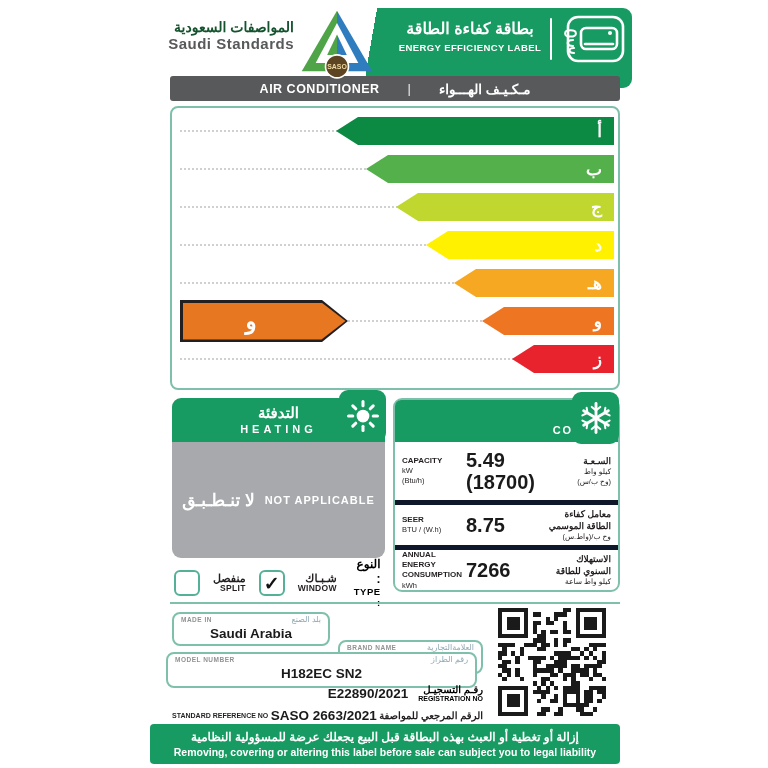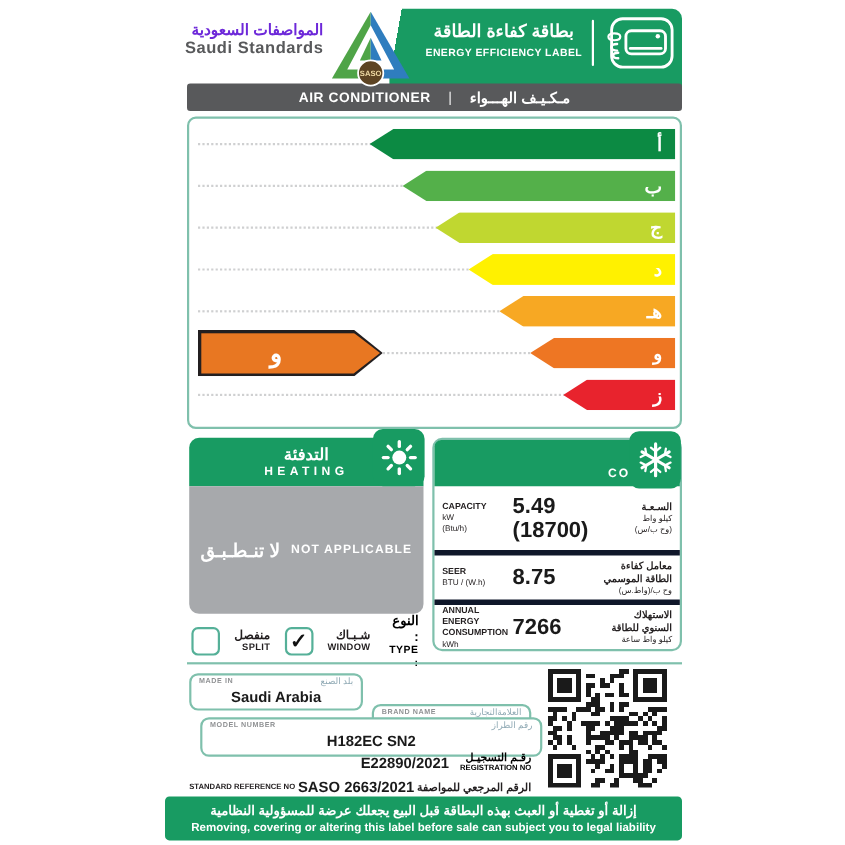--- a/index.html
+++ b/index.html
@@ -10,35 +10,35 @@
     --ink:#1A1A1A;
   }
   *{margin:0;padding:0;box-sizing:border-box;}
   body{width:768px;height:768px;background:#fff;font-family:"Liberation Sans",sans-serif;}
   .stage{position:relative;width:768px;height:768px;background:#fff;overflow:hidden;}
   .label{position:absolute;left:150px;top:8px;width:470px;height:756px;}
 
   
   .hdr{position:absolute;left:0;top:0;width:470px;height:62px;}
   .org-text{position:absolute;right:326px;top:11px;text-align:right;line-height:1.15;}
-  .org-ar{font-size:14px;color:#6d28d9;font-weight:bold;}
+  .org-ar{font-size:14px;color:#14532d;font-weight:bold;}
   .org-en{font-size:15px;color:#58595B;font-weight:bold;letter-spacing:.5px;}
   .saso-logo{position:absolute;left:146px;top:1px;width:82px;height:60px;z-index:3;}
-  .hdr-green{position:absolute;left:204px;top:0;width:266px;height:80px;
+  .hdr-green{position:absolute;left:216px;top:0;width:266px;height:80px;
     background:linear-gradient(100deg,rgba(0,0,0,0) 11px,var(--green) 11px);
     border-radius:0 9px 9px 0;}
   .hdr-green-text{position:absolute;left:30px;right:88px;top:11px;text-align:center;color:#fff;}
   .hdr-title-ar{font-size:16px;font-weight:bold;}
   .hdr-title-en{font-size:9.5px;font-weight:bold;letter-spacing:.4px;margin-top:4px;white-space:nowrap;}
   .hdr-divider{position:absolute;right:80px;top:10px;height:42px;width:2px;background:#fff;border-radius:1px;}
   .ac-icon{position:absolute;right:7px;top:7px;width:68px;height:48px;}
 
   
   .product-bar{position:absolute;left:20px;top:68px;width:450px;height:25px;background:var(--bar-gray);
-    border-radius:3px;display:flex;align-items:center;justify-content:center;gap:16px;color:#fff;}
+    border-radius:3px;display:flex;align-items:center;justify-content:center;gap:28px;color:#fff;}
   .pb-en{font-size:12.5px;font-weight:bold;letter-spacing:.5px;}
   .pb-sep{font-size:13px;font-weight:normal;opacity:.9;}
   .pb-ar{font-size:13.5px;font-weight:bold;}
 
   
   .scale-box{position:absolute;left:20px;top:98px;width:450px;height:284px;background:#fff;
     border:2px solid var(--teal);border-radius:8px;padding-top:4px;overflow:hidden;}
   .grade-row{position:relative;height:38px;}
   .leader{position:absolute;left:8px;right:8px;top:18px;border-top:2px dotted #CFD0D1;}
   .grade-arrow{position:absolute;right:4px;top:5px;height:28px;display:flex;align-items:center;
@@ -92,21 +92,21 @@
   
   .divider{position:absolute;left:20px;top:594px;width:450px;height:2px;background:var(--teal);}
 
   
   .ibox{position:absolute;background:#fff;border:2px solid var(--teal);border-radius:8px;}
   .ibox .lbl-en{position:absolute;top:2px;left:7px;font-size:6.5px;font-weight:bold;color:#909294;letter-spacing:.5px;}
   .ibox .lbl-ar{position:absolute;top:1px;right:7px;font-size:8px;color:#8FA9B4;}
   .ibox .val{position:absolute;left:0;right:0;top:12px;text-align:center;font-size:13.5px;font-weight:bold;color:var(--ink);}
   .box-madein{left:22px;top:604px;width:158px;height:34px;}
   .box-brand{left:188px;top:604px;width:145px;height:34px;margin-top:28px;}
-  .box-model{left:32px;top:644px;width:311px;height:36px;}
+  .box-model{left:16px;top:644px;width:311px;height:36px;}
   .reg-row{position:absolute;left:22px;top:676px;width:311px;display:flex;align-items:center;justify-content:flex-end;gap:10px;}
   .reg-val{font-size:13.5px;font-weight:bold;color:var(--ink);}
   .reg-lbls{text-align:right;line-height:1.1;}
   .reg-ar{font-size:10px;font-weight:bold;}
   .reg-en{font-size:7px;font-weight:bold;}
   .std-row{position:absolute;left:22px;top:700px;width:311px;display:flex;align-items:center;justify-content:space-between;}
   .std-en{font-size:7px;font-weight:bold;color:#231F20;}
   .std-val{font-size:13.5px;font-weight:bold;color:var(--ink);}
   .std-ar{font-size:10px;font-weight:bold;color:#231F20;}
 

